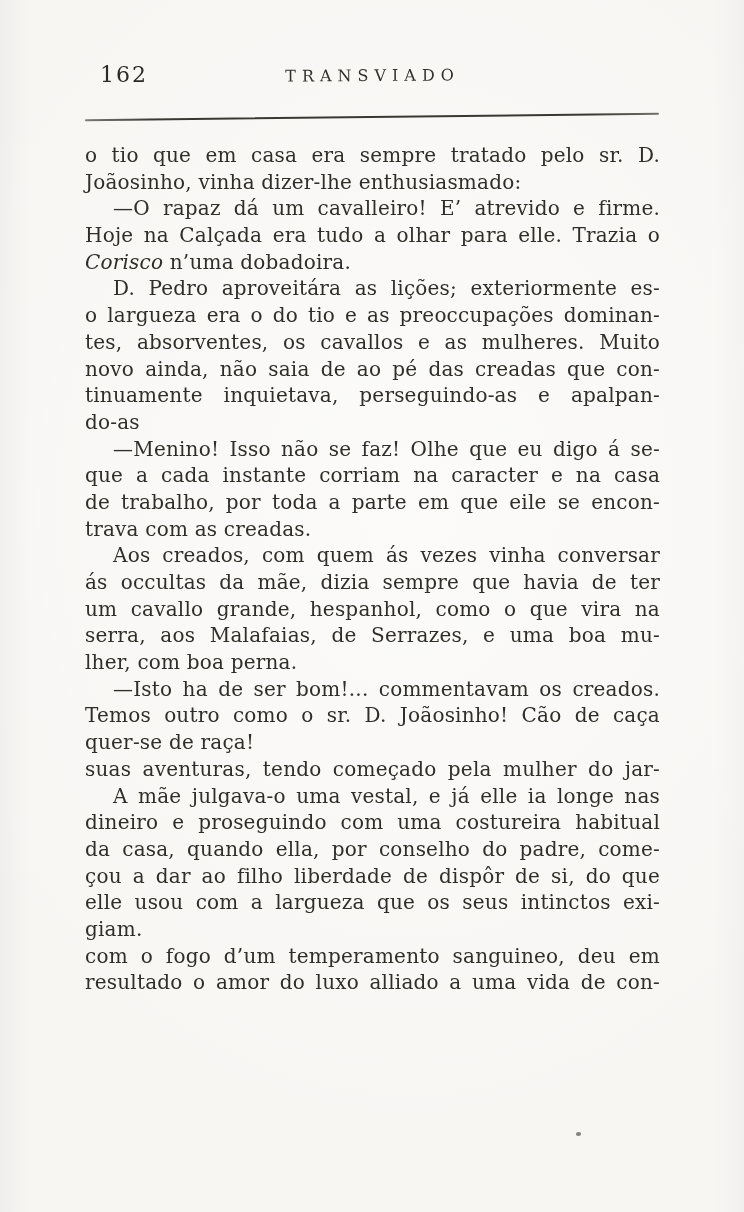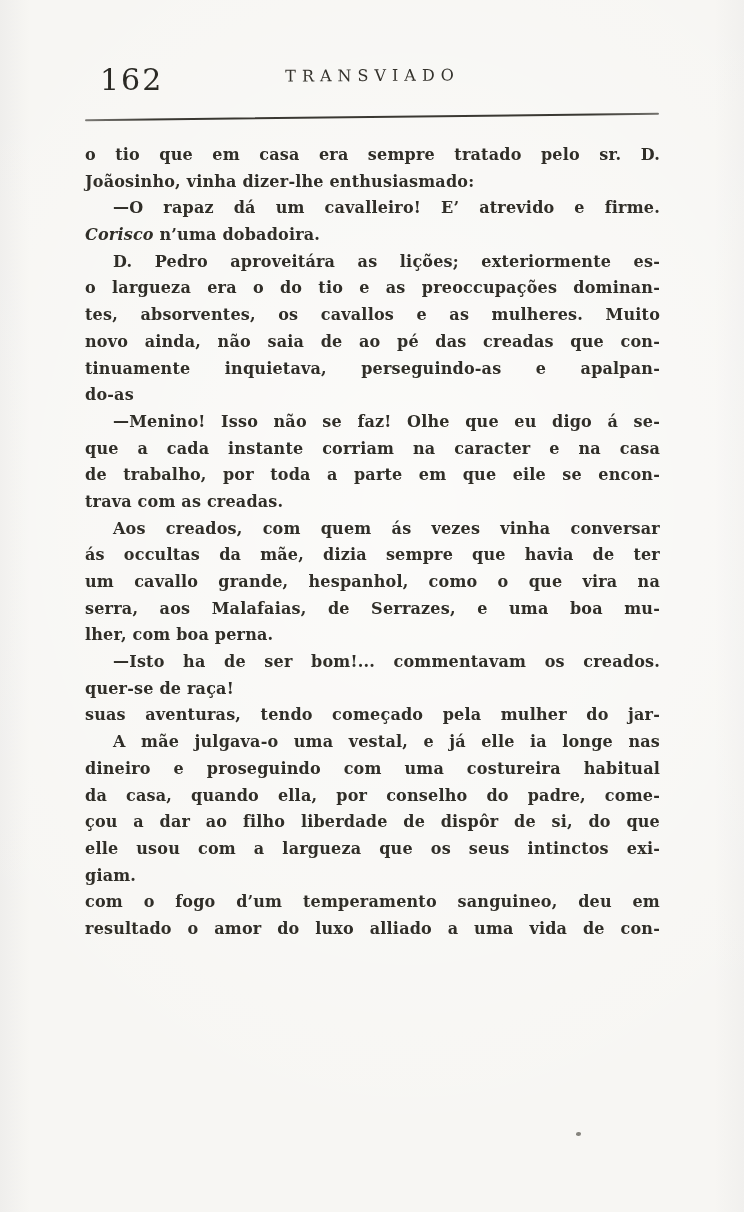--- a/index.html
+++ b/index.html
@@ -16,21 +16,21 @@
       radial-gradient(ellipse 120% 90% at 55% 42%, rgba(255,255,255,0.55) 0%, rgba(255,255,255,0) 60%),
       linear-gradient(90deg, #efeeec 0%, #f7f6f3 4%, #f7f6f3 96%, #f1f0ee 100%),
       #f6f5f2;
     font-family: "DejaVu Serif", "Liberation Serif", serif;
     color: #2e2c27;
   }
   .page-number {
     position: absolute;
     left: 100px;
     top: 62px;
-    font-size: 30px;
+    font-size: 22px;
     letter-spacing: 2px;
     color: #2b2a25;
   }
   .running-title {
     position: absolute;
     left: 85px;
     width: 575px;
     top: 66px;
     text-align: center;
     font-size: 16px;
@@ -48,29 +48,28 @@
     transform: rotate(-0.65deg);
     border-radius: 2px;
   }
   .text-block {
     position: absolute;
     left: 85px;
     top: 142px;
     width: 575px;
   }
   .text-line {
-    font-size: 16px;
+    font-size: 20px;
     line-height: 26.7px;
     height: 26.7px;
     white-space: normal;
     color: #302e28;
     text-align: justify;
     text-align-last: left;
     letter-spacing: 0.2px;
-    font-weight: bold;
   }
   .text-line.justify {
     text-align-last: justify;
   }
   .text-line.indent {
     text-indent: 28px;
   }
   .text-line i {
     font-style: italic;
   }
@@ -89,37 +88,39 @@
 <body>
 
 <div class="page">
   <div class="page-number">162</div>
   <div class="running-title">TRANSVIADO</div>
   <div class="header-rule"></div>
   <div class="text-block">
       <div class="text-line justify">o tio que em casa era sempre tratado pelo sr. D.</div>
       <div class="text-line">Joãosinho, vinha dizer-lhe enthusiasmado:</div>
       <div class="text-line indent justify">—O rapaz dá um cavalleiro! E’ atrevido e firme.</div>
+      <div class="text-line justify">Hoje na Calçada era tudo a olhar para elle. Trazia o</div>
       <div class="text-line"><i>Corisco</i> n’uma dobadoira.</div>
       <div class="text-line indent justify">D. Pedro aproveitára as lições; exteriormente es-</div>
       <div class="text-line justify">o largueza era o do tio e as preoccupações dominan-</div>
       <div class="text-line justify">tes, absorventes, os cavallos e as mulheres. Muito</div>
       <div class="text-line justify">novo ainda, não saia de ao pé das creadas que con-</div>
       <div class="text-line justify">tinuamente inquietava, perseguindo-as e apalpan-</div>
       <div class="text-line">do-as</div>
       <div class="text-line indent justify">—Menino! Isso não se faz! Olhe que eu digo á se-</div>
       <div class="text-line justify">que a cada instante corriam na caracter e na casa</div>
       <div class="text-line justify">de trabalho, por toda a parte em que eile se encon-</div>
       <div class="text-line">trava com as creadas.</div>
       <div class="text-line indent justify">Aos creados, com quem ás vezes vinha conversar</div>
       <div class="text-line justify">ás occultas da mãe, dizia sempre que havia de ter</div>
       <div class="text-line justify">um cavallo grande, hespanhol, como o que vira na</div>
       <div class="text-line justify">serra, aos Malafaias, de Serrazes, e uma boa mu-</div>
       <div class="text-line">lher, com boa perna.</div>
       <div class="text-line indent justify">—Isto ha de ser bom!... commentavam os creados.</div>
+      <div class="text-line justify">Temos outro como o sr. D. Joãosinho! Cão de caça</div>
       <div class="text-line">quer-se de raça!</div>
       <div class="text-line justify">suas aventuras, tendo começado pela mulher do jar-</div>
       <div class="text-line indent justify">A mãe julgava-o uma vestal, e já elle ia longe nas</div>
       <div class="text-line justify">dineiro e proseguindo com uma costureira habitual</div>
       <div class="text-line justify">da casa, quando ella, por conselho do padre, come-</div>
       <div class="text-line justify">çou a dar ao filho liberdade de dispôr de si, do que</div>
       <div class="text-line justify">elle usou com a largueza que os seus intinctos exi-</div>
       <div class="text-line">giam.</div>
       <div class="text-line justify">com o fogo d’um temperamento sanguineo, deu em</div>
       <div class="text-line justify">resultado o amor do luxo alliado a uma vida de con-</div>

